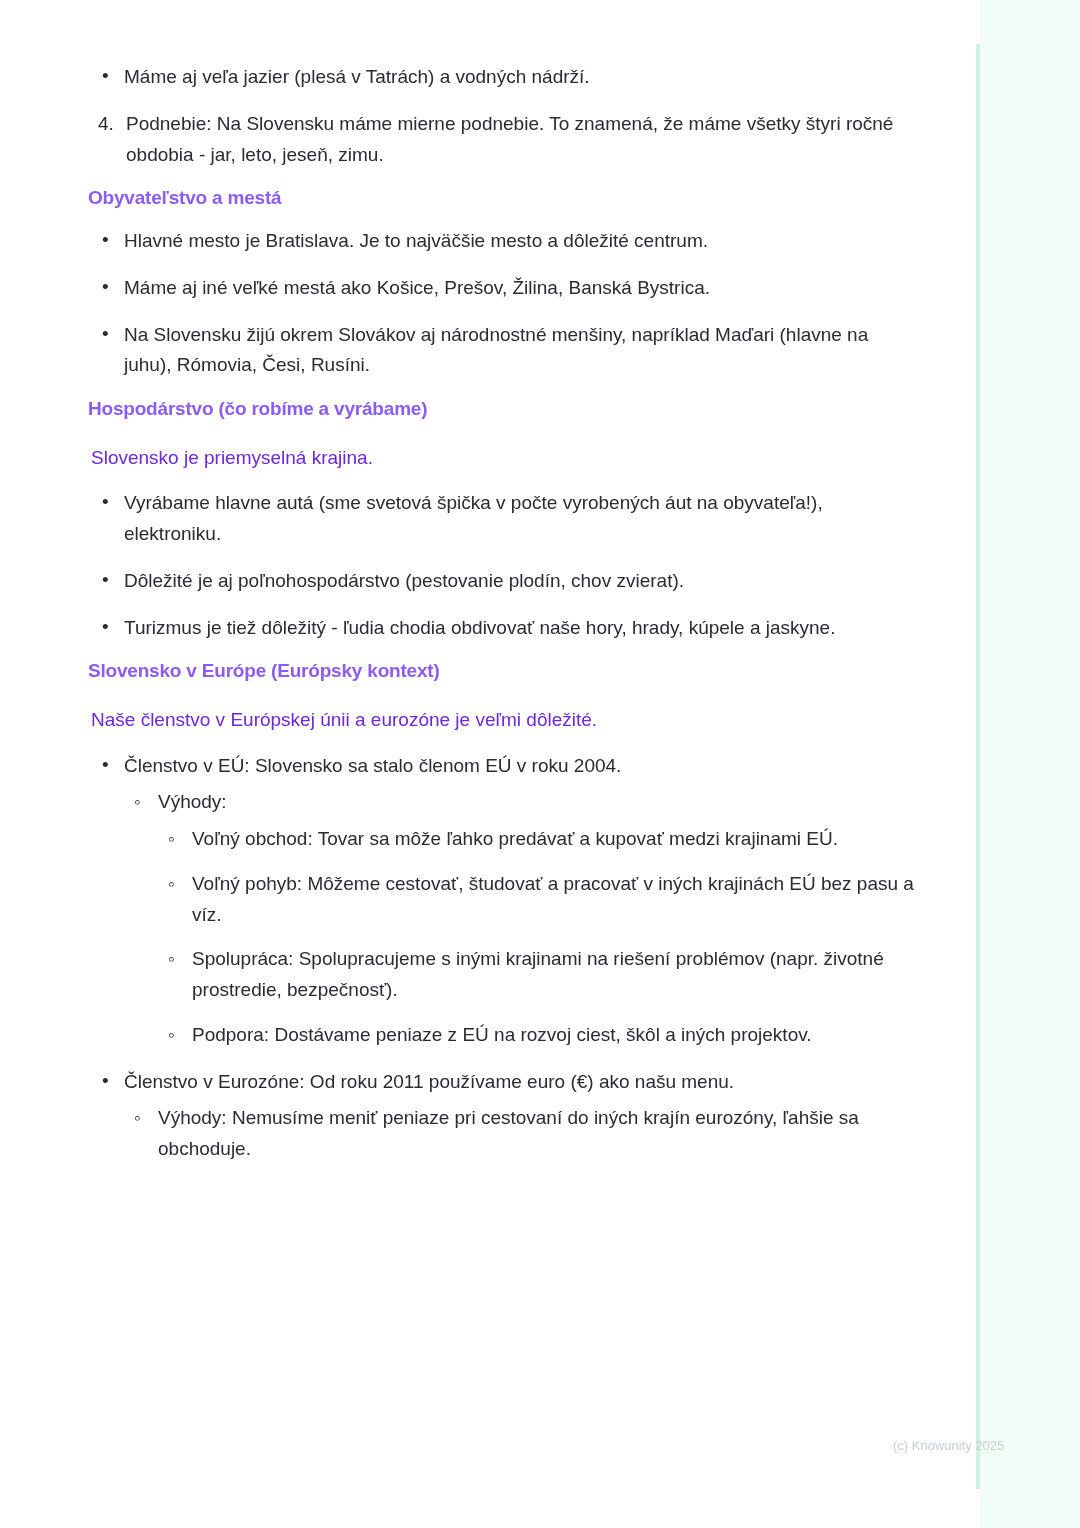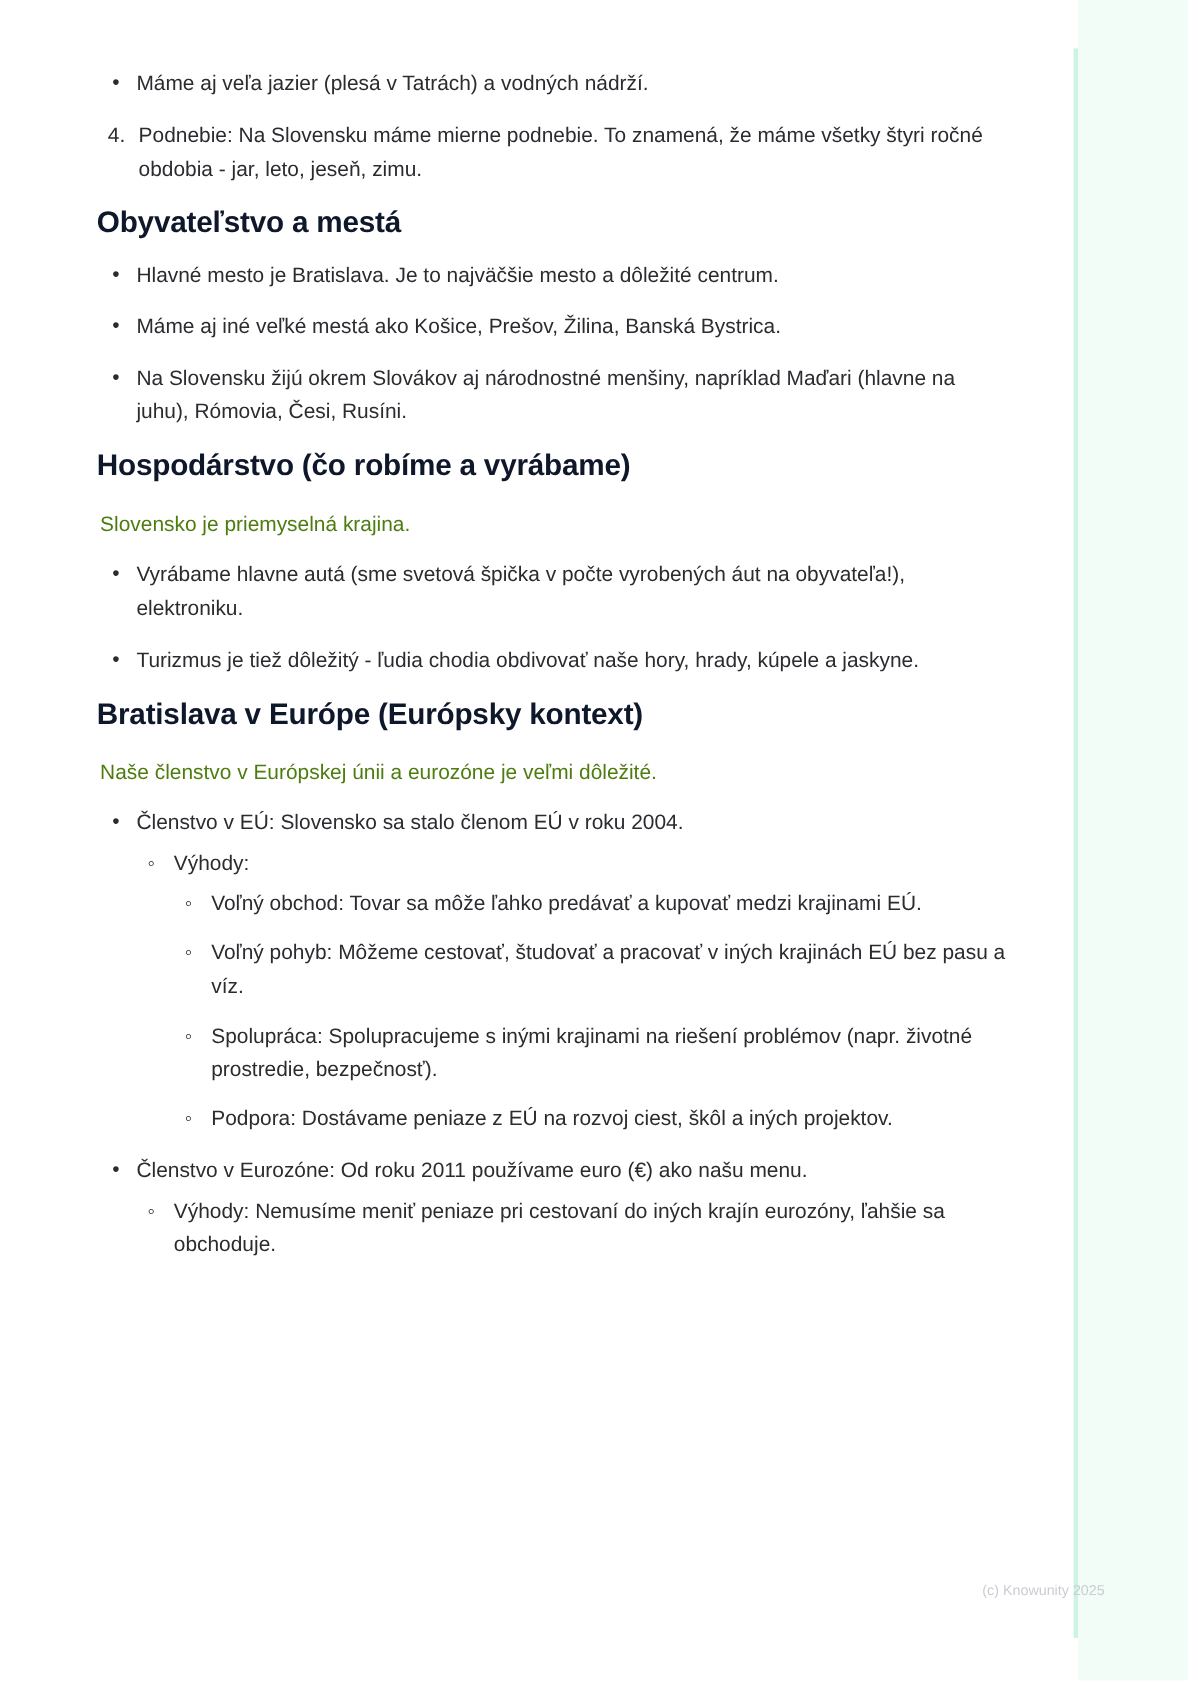--- a/index.html
+++ b/index.html
@@ -44,37 +44,37 @@
   }
 
   .content {
     position: absolute;
     left: 88px;
     top: 46px;
     width: 830px;
   }
 
   h2.section-heading {
-    font-size: 27px;
+    font-size: 19px;
     font-weight: bold;
-    color: #0f172a;
+    color: #8b5cf6;
     margin: 0;
     padding: 0;
     letter-spacing: -0.2px;
     line-height: 1.25;
   }
   .sec-obyv { margin-top: 46px; }
   .sec-hosp { margin-top: 48px; }
   .sec-euro { margin-top: 48px; }
 
   p.para {
     font-size: 19px;
     line-height: 1.55;
     margin: 22px 0 0 3px;
-    color: #4d7c0f;
+    color: #6d28d9;
   }
 
   ul.lvl1, ol.lvl1 {
     margin: 16px 0 0 0;
     padding: 0 0 0 0;
     list-style: none;
   }
   ul.lvl1 > li, ol.lvl1 > li {
     position: relative;
     font-size: 19px;
@@ -195,25 +195,28 @@
       </li>
     </ul>
 
     <h2 class="section-heading sec-hosp">Hospodárstvo (čo robíme a vyrábame)</h2>
     <p class="para">Slovensko je priemyselná krajina.</p>
     <ul class="lvl1">
       <li>
         <span>Vyrábame hlavne </span><span class="b">autá</span><span> (sme svetová špička v počte vyrobených áut na obyvateľa!), elektroniku.</span>
       </li>
       <li>
+        <span>Dôležité je aj poľnohospodárstvo (pestovanie plodín, chov zvierat).</span>
+      </li>
+      <li>
         <span class="b">Turizmus</span><span> je tiež dôležitý - ľudia chodia obdivovať naše hory, hrady, kúpele a jaskyne.</span>
       </li>
     </ul>
 
-    <h2 class="section-heading sec-euro">Bratislava v Európe (Európsky kontext)</h2>
+    <h2 class="section-heading sec-euro">Slovensko v Európe (Európsky kontext)</h2>
     <p class="para">Naše členstvo v Európskej únii a eurozóne je veľmi dôležité.</p>
 
     <ul class="lvl1">
       <li class="tight">
         <span class="b">Členstvo v EÚ:</span><span> Slovensko sa stalo členom EÚ v roku 2004.</span>
 
         <ul class="lvl2">
           <li class="tight">
             <span class="b">Výhody:</span>
 

